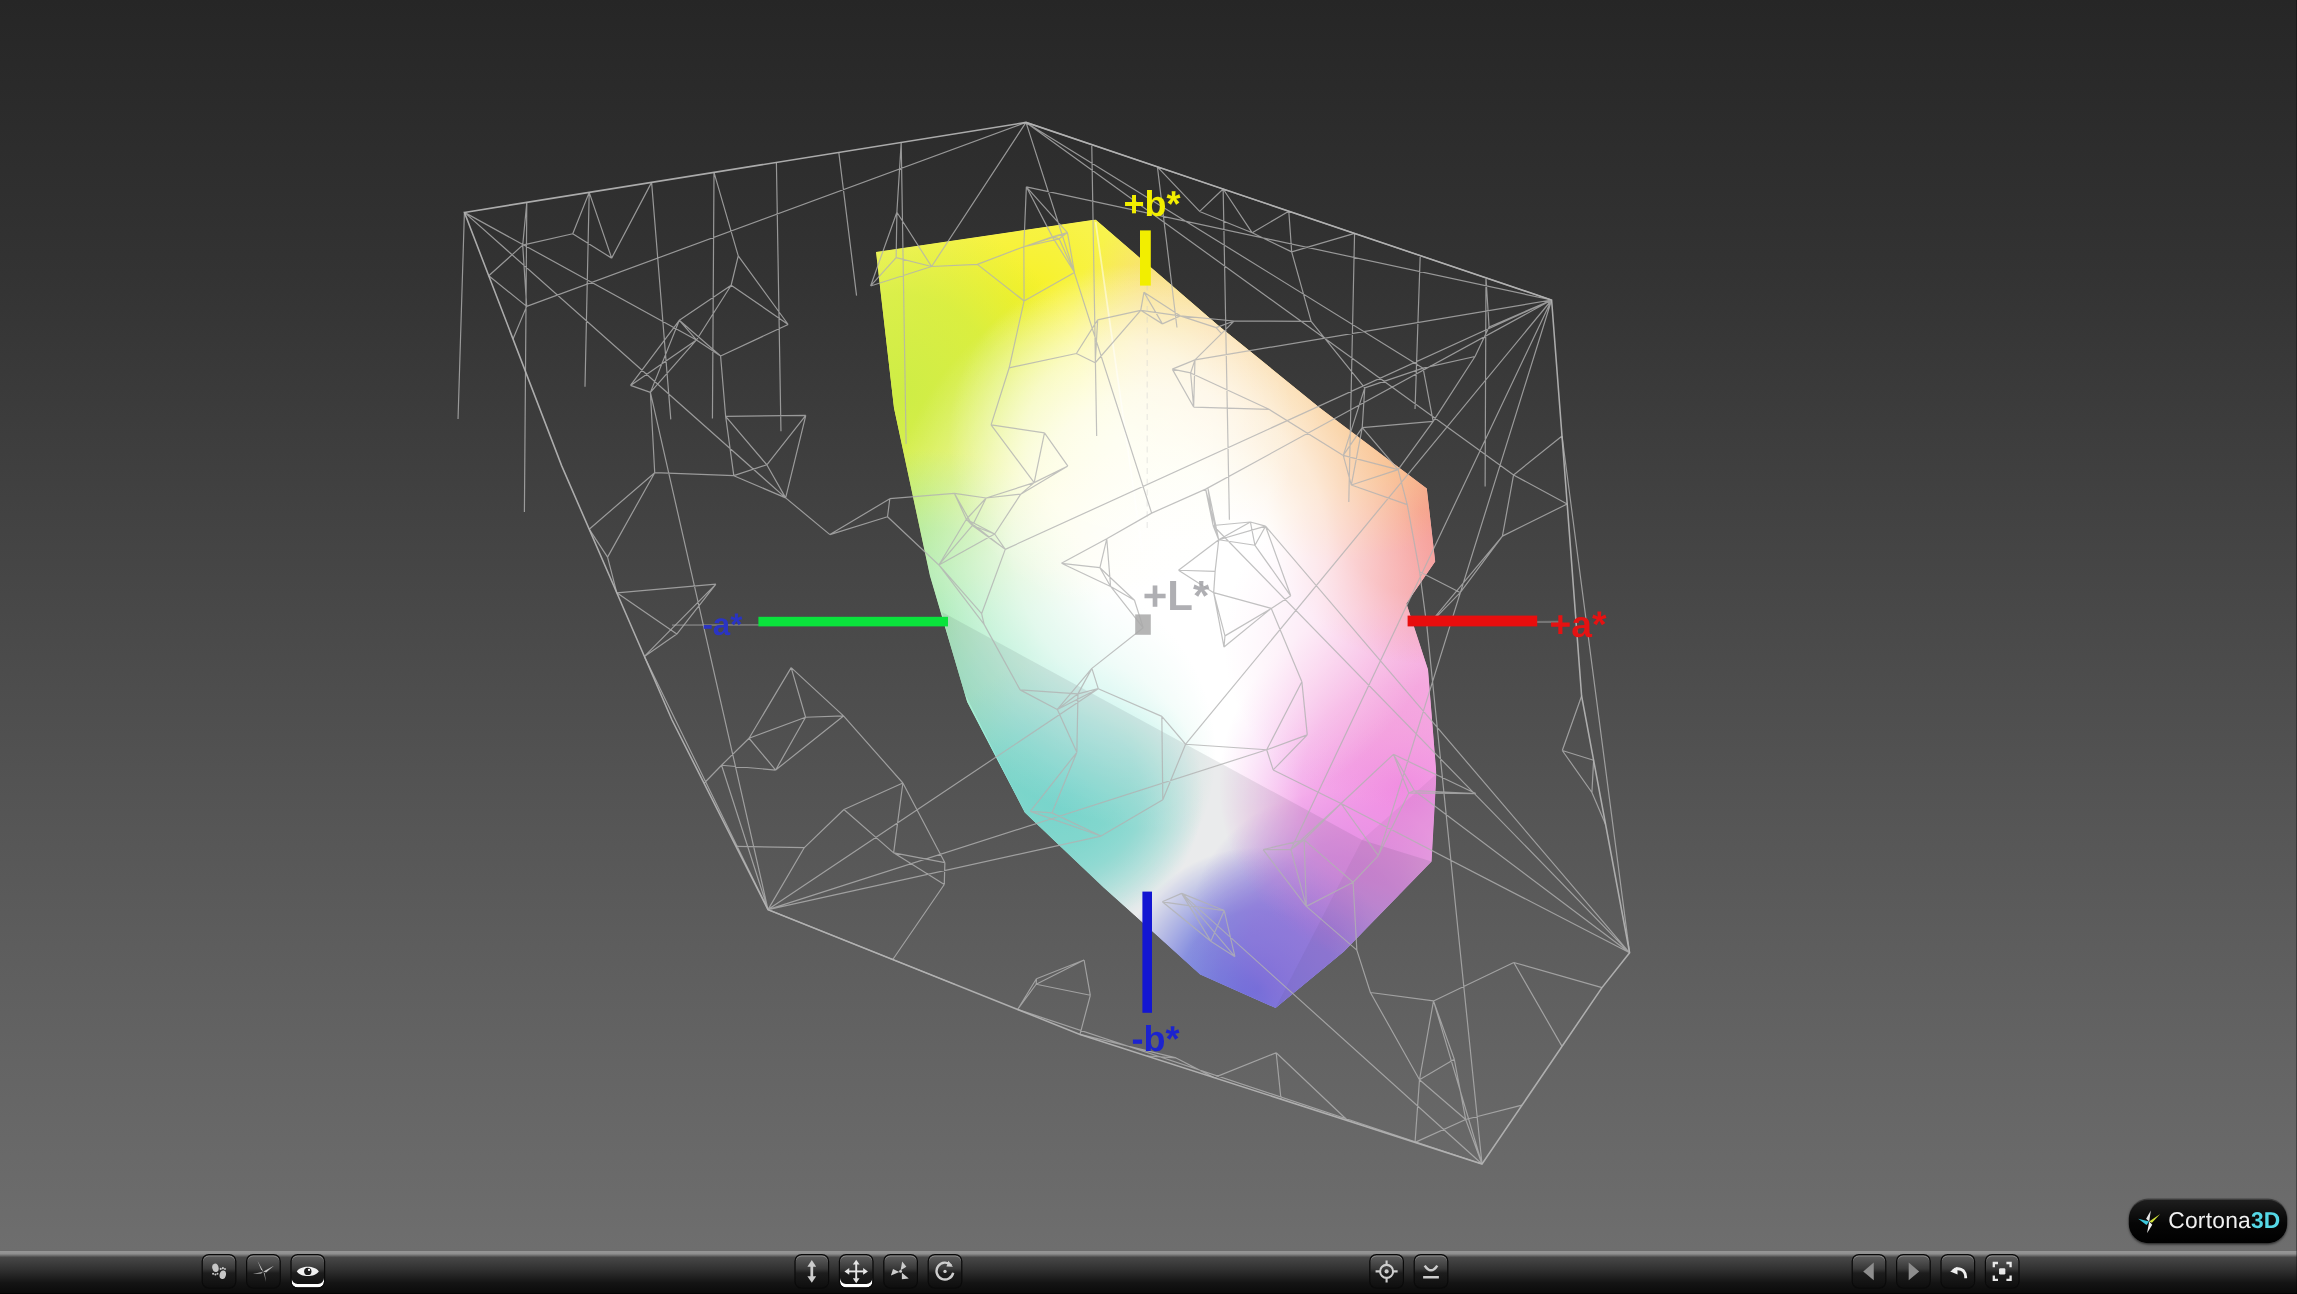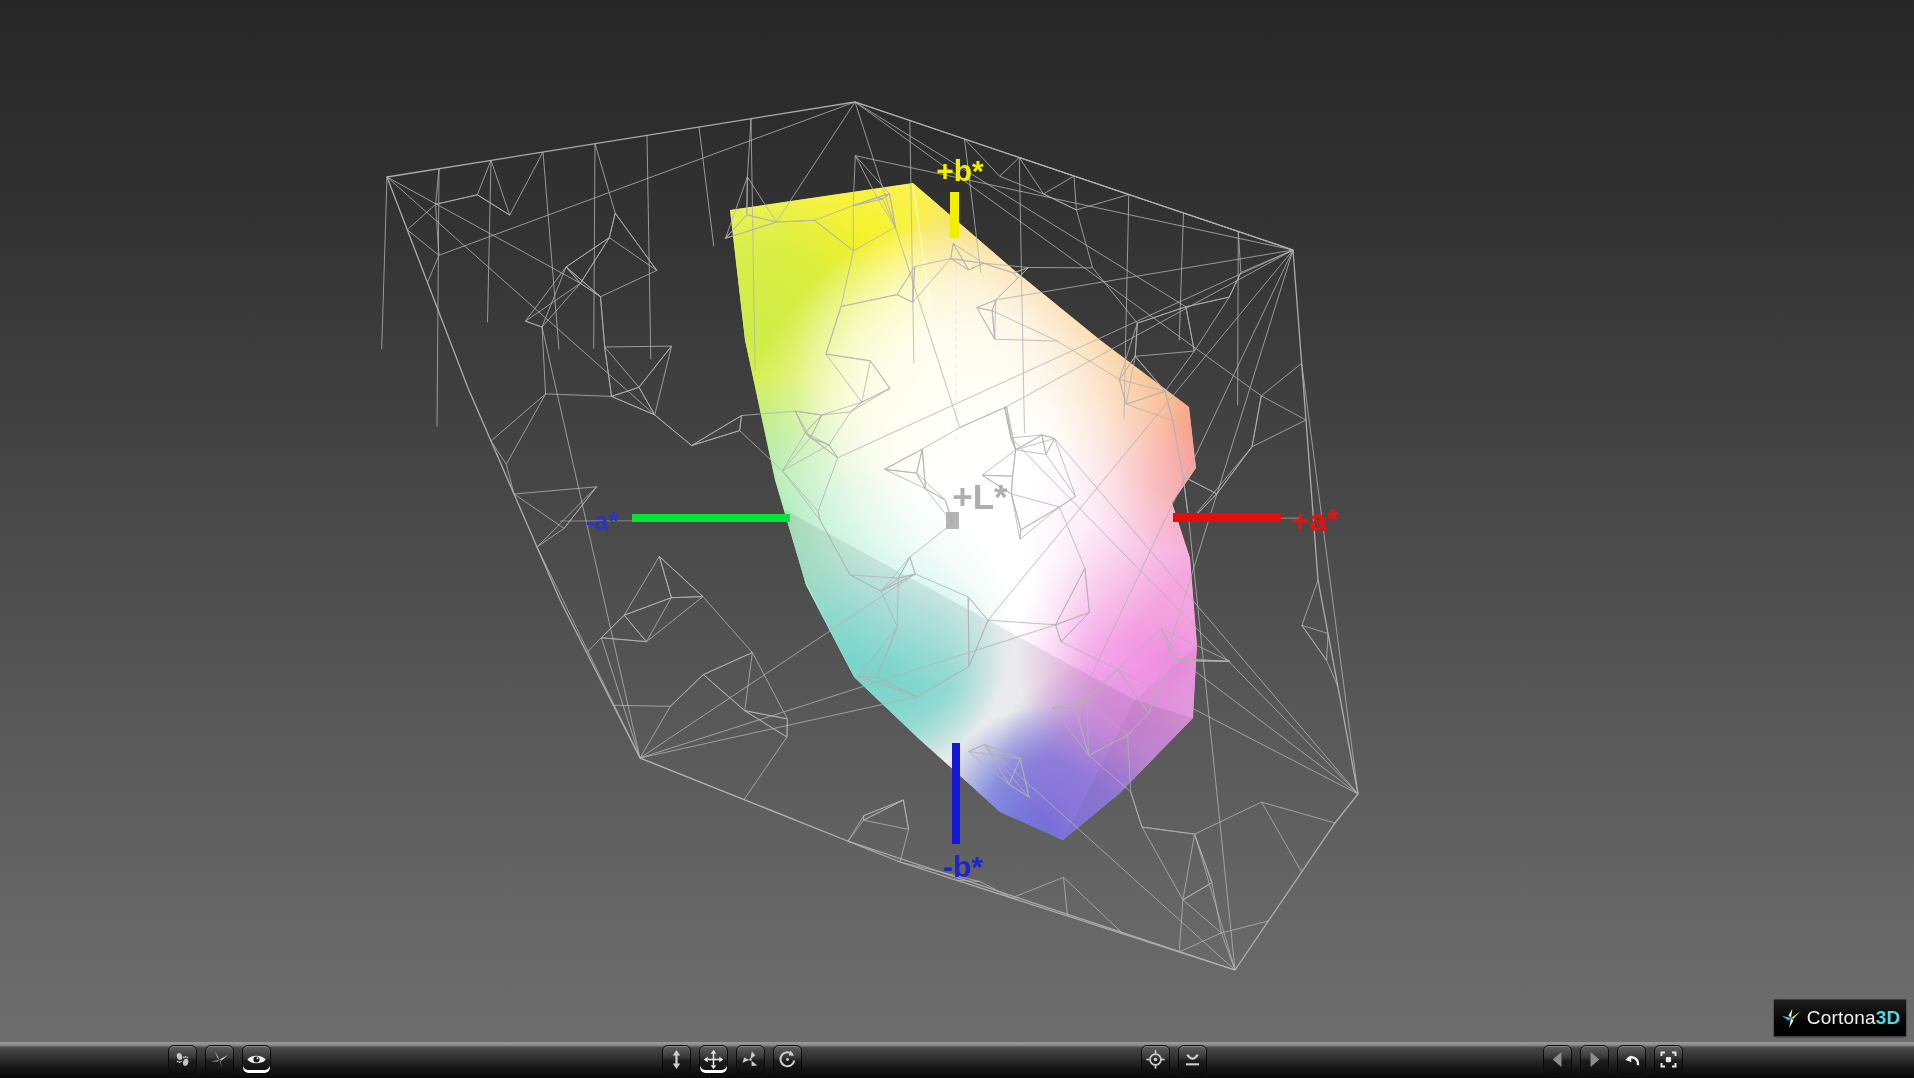--- a/index.html
+++ b/index.html
@@ -8,21 +8,21 @@
   #viewport{position:absolute;left:0;top:0;width:1914px;height:1042px;
     background:linear-gradient(180deg,#262626 0%,#333333 22%,#454545 45%,#555555 65%,#646464 85%,#6e6e6e 100%);}
   #scene{position:absolute;left:0;top:0;}
   .axis-label{position:absolute;font-weight:bold;transform:translate(-50%,-50%);letter-spacing:0;white-space:nowrap;}
   #lbl-bpos{left:960px;top:171px;font-size:30px;}
   #lbl-bneg{left:963px;top:867px;font-size:30px;}
   #lbl-apos{left:1315px;top:521px;font-size:31px;}
   #lbl-aneg{left:602px;top:521px;font-size:26px;}
   #lbl-lpos{left:980px;top:497px;font-size:35px;opacity:.85;}
   
-  #logo{position:absolute;left:1774px;top:999px;width:132px;height:37px;border-radius:0;
+  #logo{position:absolute;left:1774px;top:999px;width:132px;height:37px;border-radius:16px;
     background:linear-gradient(180deg,#1f1f1f 0%,#060606 55%,#000 100%);
     box-shadow:inset 0 1px 0 rgba(255,255,255,.14),0 1px 2px rgba(0,0,0,.6);
     display:flex;align-items:center;justify-content:center;gap:5px;cursor:pointer;}
   #logo .brand{font-size:19px;color:#f0f0f0;letter-spacing:.2px;}
   #logo .brand-suffix{font-size:19px;font-weight:bold;}
   
   #toolbar{position:absolute;left:0;top:1042px;width:1914px;height:36px;
     background:linear-gradient(180deg,#989898 0%,#8f8f8f 8%,#474747 16%,#303030 45%,#141414 75%,#0a0a0a 100%);}
   .tb-group{position:absolute;top:3px;display:flex;gap:8px;}
   .tb-btn{width:29px;height:29px;border-radius:6px;border:1px solid #0a0a0a;box-sizing:border-box;

